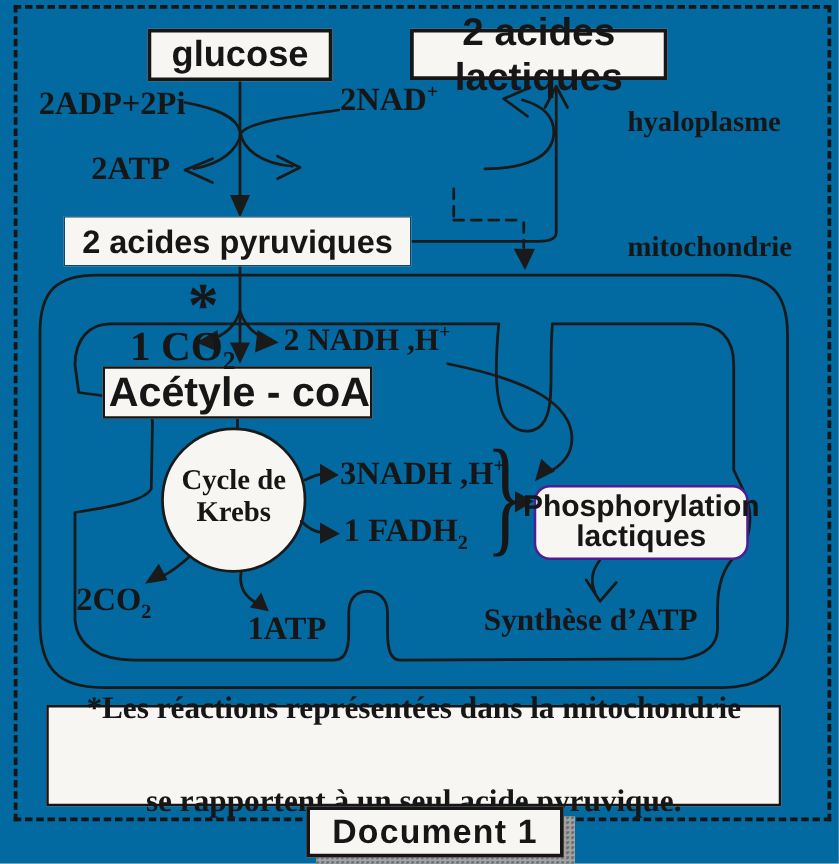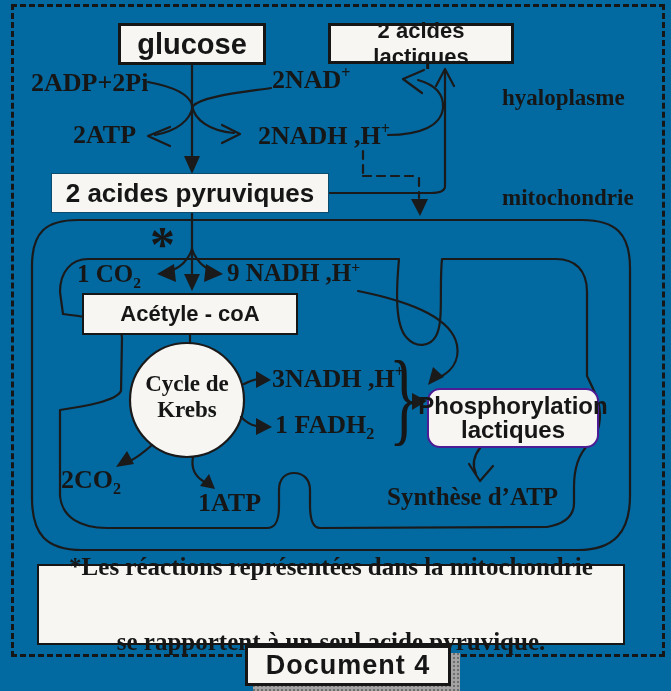--- a/index.html
+++ b/index.html
@@ -7,23 +7,23 @@
          font-family:"Liberation Serif", serif;color:#161616;padding-left:12px;}
   .abs{position:absolute;}
   #fig-border{left:11px;top:4px;width:648px;height:647px;border:3px dashed #161616;z-index:1;}
   #art{left:0;top:0;z-index:2;}
   .box{box-sizing:border-box;background:#f7f6f2;display:flex;align-items:center;justify-content:center;
        text-align:center;font-family:"Liberation Sans", sans-serif;font-weight:bold;z-index:4;}
   .lbl{font-weight:bold;font-size:26px;line-height:1.05;white-space:pre;z-index:4;}
   .sup{font-size:0.62em;vertical-align:super;line-height:0;}
   .sub{font-size:0.62em;vertical-align:sub;line-height:0;}
   #glucose-box{left:118px;top:23px;width:148px;height:42px;border:3px solid #161616;font-size:29px;}
-  #lactiques-box{left:328px;top:23px;width:186px;height:41px;border:3px solid #161616;font-size:22px;}
+  #lactiques-box{left:328px;top:23px;width:206px;height:41px;border:3px solid #161616;font-size:31px;}
   #pyruviques-box{left:51px;top:173px;width:278px;height:40px;border:1px solid #0c4a6e;font-size:26px;}
-  #acetyle-box{left:82px;top:293px;width:216px;height:42px;border:2.5px solid #161616;font-size:22px;}
+  #acetyle-box{left:82px;top:293px;width:216px;height:42px;border:2.5px solid #161616;font-size:33px;justify-content:flex-end;}
   #phosphorylation-box{left:427px;top:388px;width:172px;height:60px;border:2px solid #4c1d95;
        border-radius:13px;font-size:24px;line-height:24px;flex-direction:column;}
   #footnote-box{left:37px;top:564px;width:588px;height:81px;border:2.5px solid #161616;
        font-family:"Liberation Serif", serif;font-weight:bold;font-size:25px;line-height:36px;
        flex-direction:column;z-index:4;background:#f7f6f2;box-sizing:border-box;
        display:flex;align-items:center;justify-content:center;position:absolute;text-align:center;gap:39px;}
   #document-shadow{left:253px;top:653px;width:207px;height:40px;z-index:3;background:#a3a3a3;
        background-image:radial-gradient(circle at 1px 1px,#6e6e6e 28%,transparent 30%);background-size:4px 4px;}
   #document-box{left:245px;top:645px;width:206px;height:41px;border:3px solid #161616;font-size:27px;letter-spacing:1px;}
   #asterisk-label{left:150px;top:218px;font-size:50px;line-height:52px;}
@@ -103,39 +103,38 @@
     <span>Acétyle - coA</span>
   </div>
   <div id="phosphorylation-box" class="abs box">
     <span>Phosphorylation</span>
     <span>lactiques</span>
   </div>
 
   <div class="abs lbl" style="left:31px;top:69px;">2ADP+2Pi</div>
   <div class="abs lbl" style="left:272px;top:66px;text-align:right;"><span>2NAD</span><span class="sup">+</span></div>
   <div class="abs lbl" style="left:73px;top:121px;">2ATP</div>
-  <div class="abs lbl" style="left:258px;top:122px;"><span>2NADH ,H</span><span class="sup">+</span></div>
   <div class="abs lbl" style="left:502px;top:86px;font-size:23px;">hyaloplasme</div>
   <div class="abs lbl" style="left:502px;top:186px;font-size:23px;">mitochondrie</div>
   <div id="asterisk-label" class="abs lbl">*</div>
-  <div class="abs lbl" style="left:77px;top:261px;font-size:25px;"><span>1 CO</span><span class="sub">2</span></div>
-  <div class="abs lbl" style="left:227px;top:260px;font-size:25px;"><span>9 NADH ,H</span><span class="sup">+</span></div>
+  <div class="abs lbl" style="left:104px;top:261px;font-size:33px;"><span>1 CO</span><span class="sub">2</span></div>
+  <div class="abs lbl" style="left:227px;top:260px;font-size:25px;"><span>2 NADH ,H</span><span class="sup">+</span></div>
   <div id="krebs-label" class="abs">
     <div>Cycle de</div>
     <div>Krebs</div>
   </div>
   <div class="abs lbl" style="left:272px;top:365px;"><span>3NADH ,H</span><span class="sup">+</span></div>
   <div class="abs lbl" style="left:275px;top:411px;"><span>1 FADH</span><span class="sub">2</span></div>
   <div id="bracket" class="abs">}</div>
   <div class="abs lbl" style="left:61px;top:466px;"><span>2CO</span><span class="sub">2</span></div>
   <div class="abs lbl" style="left:198px;top:489px;">1ATP</div>
   <div class="abs lbl" style="left:387px;top:484px;font-size:25px;">Synthèse d’ATP</div>
 
   <div id="footnote-box" class="abs">
     <div>*Les réactions représentées dans la mitochondrie</div>
     <div>se rapportent à un seul  acide pyruvique.</div>
   </div>
   <div id="document-shadow" class="abs"></div>
   <div id="document-box" class="abs box">
-    <span>Document 4</span>
+    <span>Document 1</span>
   </div>
 
 </div>
 
 </body></html>

